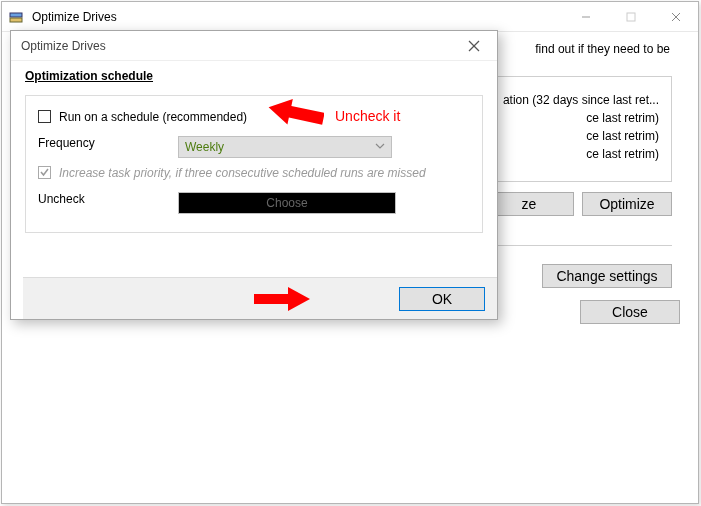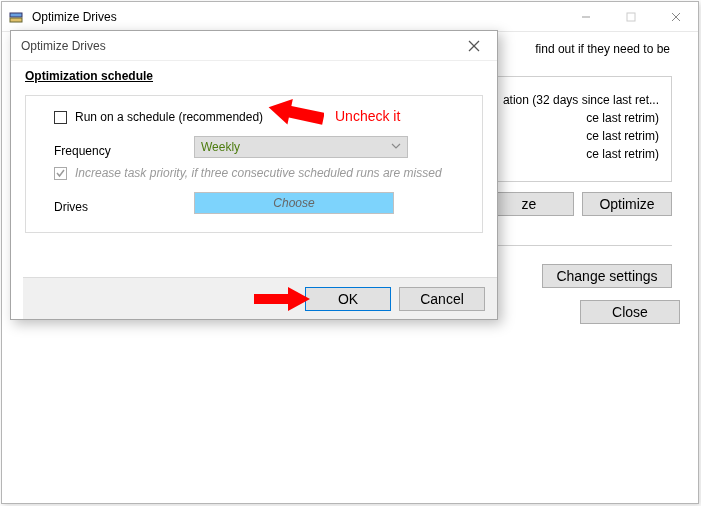--- a/index.html
+++ b/index.html
@@ -28,27 +28,27 @@
   .footer .btn { min-width: 100px; }
 
   
   .dialog { position: absolute; top: 30px; left: 10px; width: 488px; height: 290px; background: #fff; border: 1px solid #a6a6a6; box-shadow: 4px 4px 12px rgba(0,0,0,0.25); z-index: 10; }
   .dlg-title { display: flex; align-items: center; justify-content: space-between; height: 30px; padding: 0 8px 0 10px; border-bottom: 1px solid #eee; }
   .dlg-title .t { color: #444; font-size: 12px; }
   .dlg-close { width: 30px; height: 30px; display: flex; align-items: center; justify-content: center; color: #555; cursor: pointer; }
   .dlg-body { padding: 8px 14px 0 14px; }
   .dlg-body .heading { font-weight: bold; color: #000; margin-bottom: 12px; text-decoration: underline; }
   .fieldset { border: 1px solid #dcdcdc; padding: 8px 12px 12px 12px; }
-  .field-row { display: flex; align-items: flex-end; margin: 6px 16px; }
+  .field-row { display: flex; align-items: flex-start; margin: 6px 0; }
   .field-row .lab { width: 140px; color: #000; }
   .checkbox-box { width: 13px; height: 13px; border: 1px solid #333; background: #fff; margin-right: 8px; flex-shrink: 0; display: inline-flex; align-items: center; justify-content: center; }
   .disabled { color: #9a9a9a; }
   .select-box { width: 214px; height: 22px; background: #e0e0e0; border: 1px solid #c0c0c0; display: flex; align-items: center; padding: 0 6px; position: relative; color: #4d7c0f; }
   .select-box .chev { position: absolute; right: 6px; color: #8a8a8a; }
-  .choose-btn { width: 200px; height: 22px; background: #7dd3fc; border: 1px solid #c0c0c0; color: #666; font-style: italic; }
+  .choose-btn { width: 218px; height: 22px; background: #000000; border: 1px solid #c0c0c0; color: #666; }
   .dlg-footer { position: absolute; bottom: 0; left: 12px; right: 0; height: 42px; background: #f0f0f0; border-top: 1px solid #dcdcdc; display: flex; align-items: center; justify-content: flex-end; gap: 8px; padding: 0 12px; }
   .dlg-footer .btn { min-width: 86px; background: #e1e1e1; }
   .dlg-footer .btn.primary { border: 1px solid #0078d7; }
 
   
   .anno { position: absolute; z-index: 20; pointer-events: none; }
   .anno-text { color: #ff0000; font-size: 14px; font-weight: 500; font-family: Arial, sans-serif; }
 </style>
 </head>
 <body>
@@ -151,28 +151,27 @@
       </div>
       <div class="field-row disabled" style="margin-top:8px; padding-left:0;font-style:italic;">
         <span class="checkbox-box" style="border-color:#aaa;">
           <svg width="11" height="11">
               <path d="M2 5 L4.5 8 L9 2" fill="none" stroke="#9a9a9a" stroke-width="1.5"></path>
             </svg>
         </span>
         <span>Increase task priority, if three consecutive scheduled runs are missed</span>
       </div>
       <div class="field-row" style="margin-top:12px;">
-        <span class="lab disabled">Drives</span>
+        <span class="lab disabled">Uncheck</span>
         <button class="choose-btn">Choose</button>
       </div>
     </div>
   </div>
   <div class="dlg-footer">
     <button class="btn primary">OK</button>
-    <button class="btn">Cancel</button>
   </div>
 </div>
 
 <svg class="anno" style="top:96px; left:268px;" width="56" height="34">
   <polygon points="0,17 22,4 22,11 56,11 56,23 22,23 22,30" fill="#ff0000" transform="rotate(12 28 17)"></polygon>
 </svg>
 <div class="anno anno-text" style="top:108px; left:335px;">Uncheck it</div>
 <svg class="anno" style="top:284px; left:254px;" width="56" height="30">
   <polygon points="56,15 34,3 34,10 0,10 0,20 34,20 34,27" fill="#ff0000"></polygon>
 </svg>

